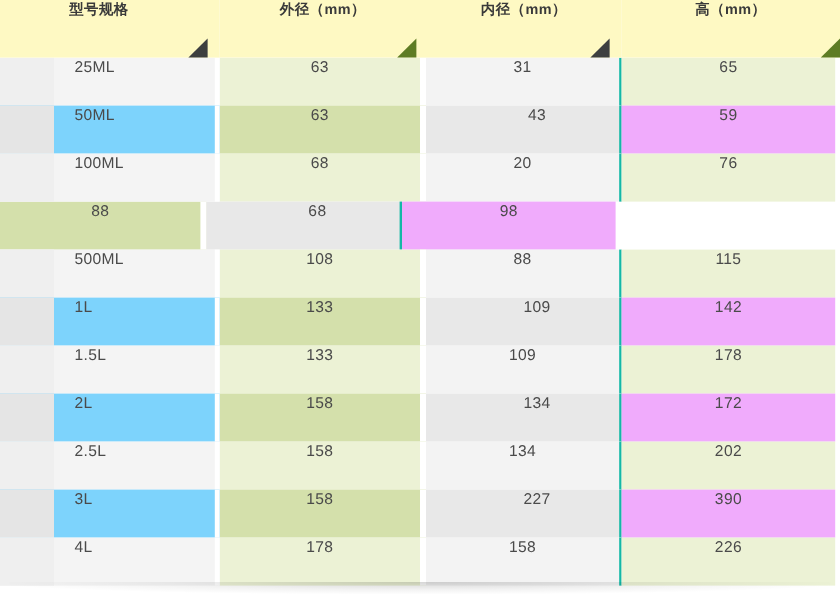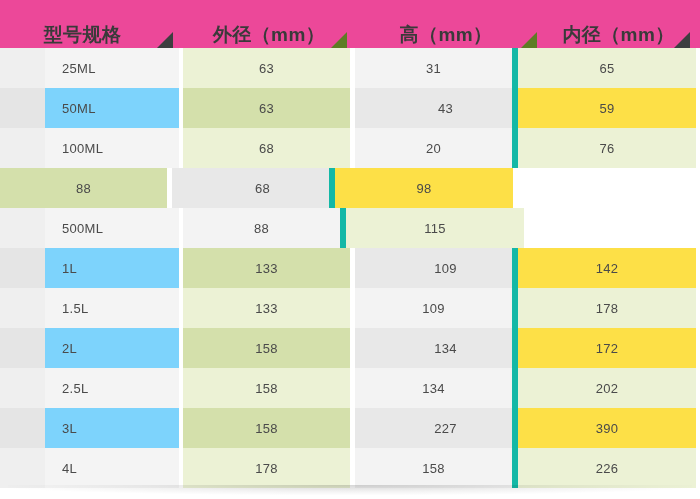--- a/index.html
+++ b/index.html
@@ -27,27 +27,27 @@
     position: relative;
     display: flex;
     height: 48px;
     background: #ffffff;
     z-index: 3;
   }
   .th {
     position: relative;
     box-sizing: border-box;
     display: flex;
-    align-items: flex-end;
+    align-items: flex-start;
     justify-content: center;
-    font-size: 19px;
+    font-size: 12px;
     font-weight: bold;
     color: #3a3a3a;
     letter-spacing: 0.4px;
-    background: #ec4899;
+    background: #fef9c3;
     overflow: visible;
   }
   .th.c1 { width: 183px; justify-content: center; padding-right: 18px; }
   .th.c2 { width: 172px; }
   .th.c3 { width: 163px; }
   .th.c4 { width: 182px; }
 
   
   .corner {
     position: absolute;
@@ -72,47 +72,46 @@
     width: 700px;
   }
   .tr {
     display: flex;
     height: 40px;
     box-sizing: border-box;
   }
   .td {
     box-sizing: border-box;
     display: flex;
-    align-items: center;
     justify-content: center;
     font-size: 13px;
     color: #4a4a4a;
     letter-spacing: 0.3px;
   }
   .td.c1 { width: 183px; justify-content: flex-start; padding-left: 62px; }
   .td.c2 { width: 172px; }
   .td.c3 { width: 163px; }
   .td.c4 { width: 178px; }
 
   
   .tr.odd .td.c1 { background: #f4f4f4; }
   .tr.odd .td.c2 { background: #ecf2d5; }
   .tr.odd .td.c3 { background: #f3f3f3; }
   .tr.odd .td.c4 { background: #ecf2d5; }
 
   
   .tr.even .td.c1 { background: #7dd3fc; }
   .tr.even .td.c2 { background: #d4e0ab; }
   .tr.even .td.c3 { background: #e8e8e8; padding-left: 24px; }
-  .tr.even .td.c4 { background: #fde047; }
+  .tr.even .td.c4 { background: #f0abfc; }
 
   
   .tr .td.c1 { border-right: 4px solid #ffffff; }
   .tr .td.c2 { border-right: 5px solid #ffffff; }
-  .tr .td.c3 { border-right: 6px solid #14b8a6; }
+  .tr .td.c3 { border-right: 2px solid #14b8a6; }
 
   
   .tr .td.c1 {
     position: relative;
   }
   .tr.odd .td.c1::before,
   .tr.even .td.c1::before {
     content: "";
     position: absolute;
     left: 0; top: 0; bottom: 0;
@@ -143,28 +142,28 @@
 
   <div class="thead">
     <div class="th c1">
       <span>型号规格</span>
       <span class="corner"></span>
     </div>
     <div class="th c2">
       <span>外径（mm）</span>
       <span class="corner green"></span>
     </div>
+    <div class="th c3">
+      <span>内径（mm）</span>
+      <span class="corner"></span>
+    </div>
     <div class="th c4">
       <span>高（mm）</span>
       <span class="corner green"></span>
     </div>
-    <div class="th c3">
-      <span>内径（mm）</span>
-      <span class="corner"></span>
-    </div>
   </div>
 
   <div class="tbody" id="tbody">
       <div class="tr odd">
         <div class="td c1">
           <span class="cellv">25ML</span>
         </div>
         <div class="td c2">
           <span class="cellv">63</span>
         </div>
@@ -210,20 +209,23 @@
         <div class="td c3">
           <span class="cellv">68</span>
         </div>
         <div class="td c4">
           <span class="cellv">98</span>
         </div>
       </div>
       <div class="tr odd">
         <div class="td c1">
           <span class="cellv">500ML</span>
+        </div>
+        <div class="td c2">
+          <span class="cellv">108</span>
         </div>
         <div class="td c3">
           <span class="cellv">88</span>
         </div>
         <div class="td c4">
           <span class="cellv">115</span>
         </div>
       </div>
       <div class="tr even">
         <div class="td c1">

